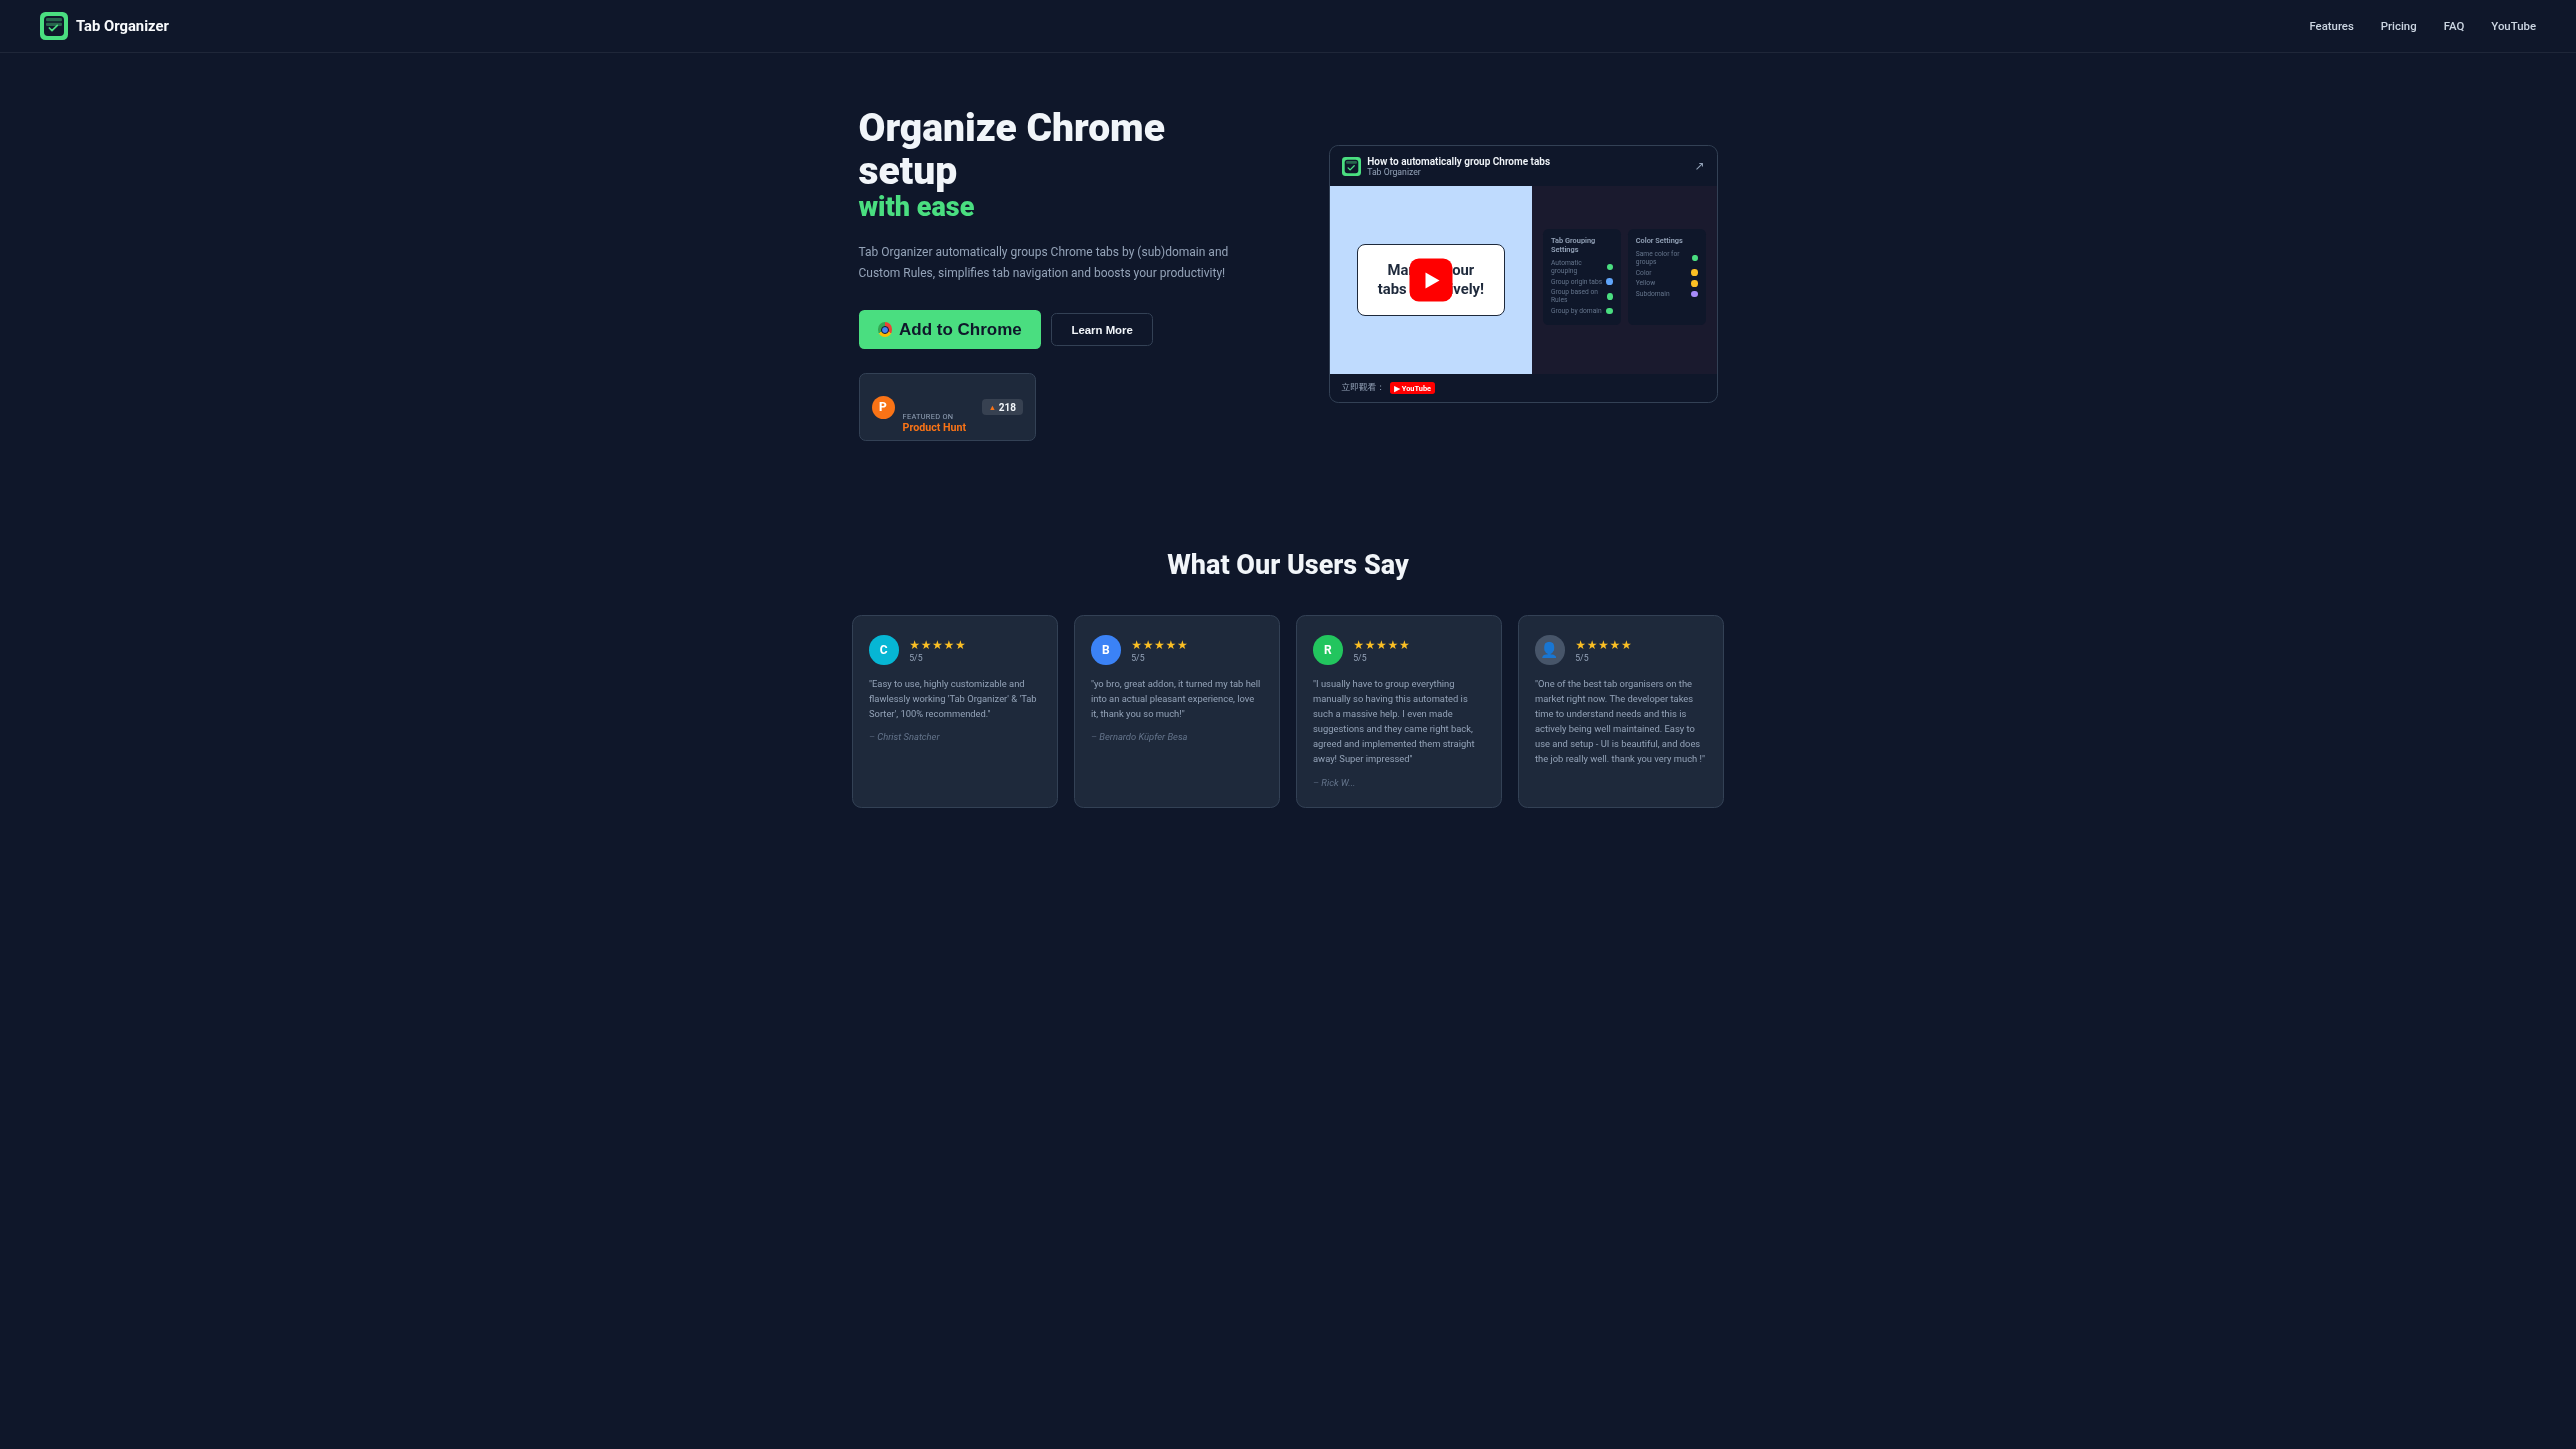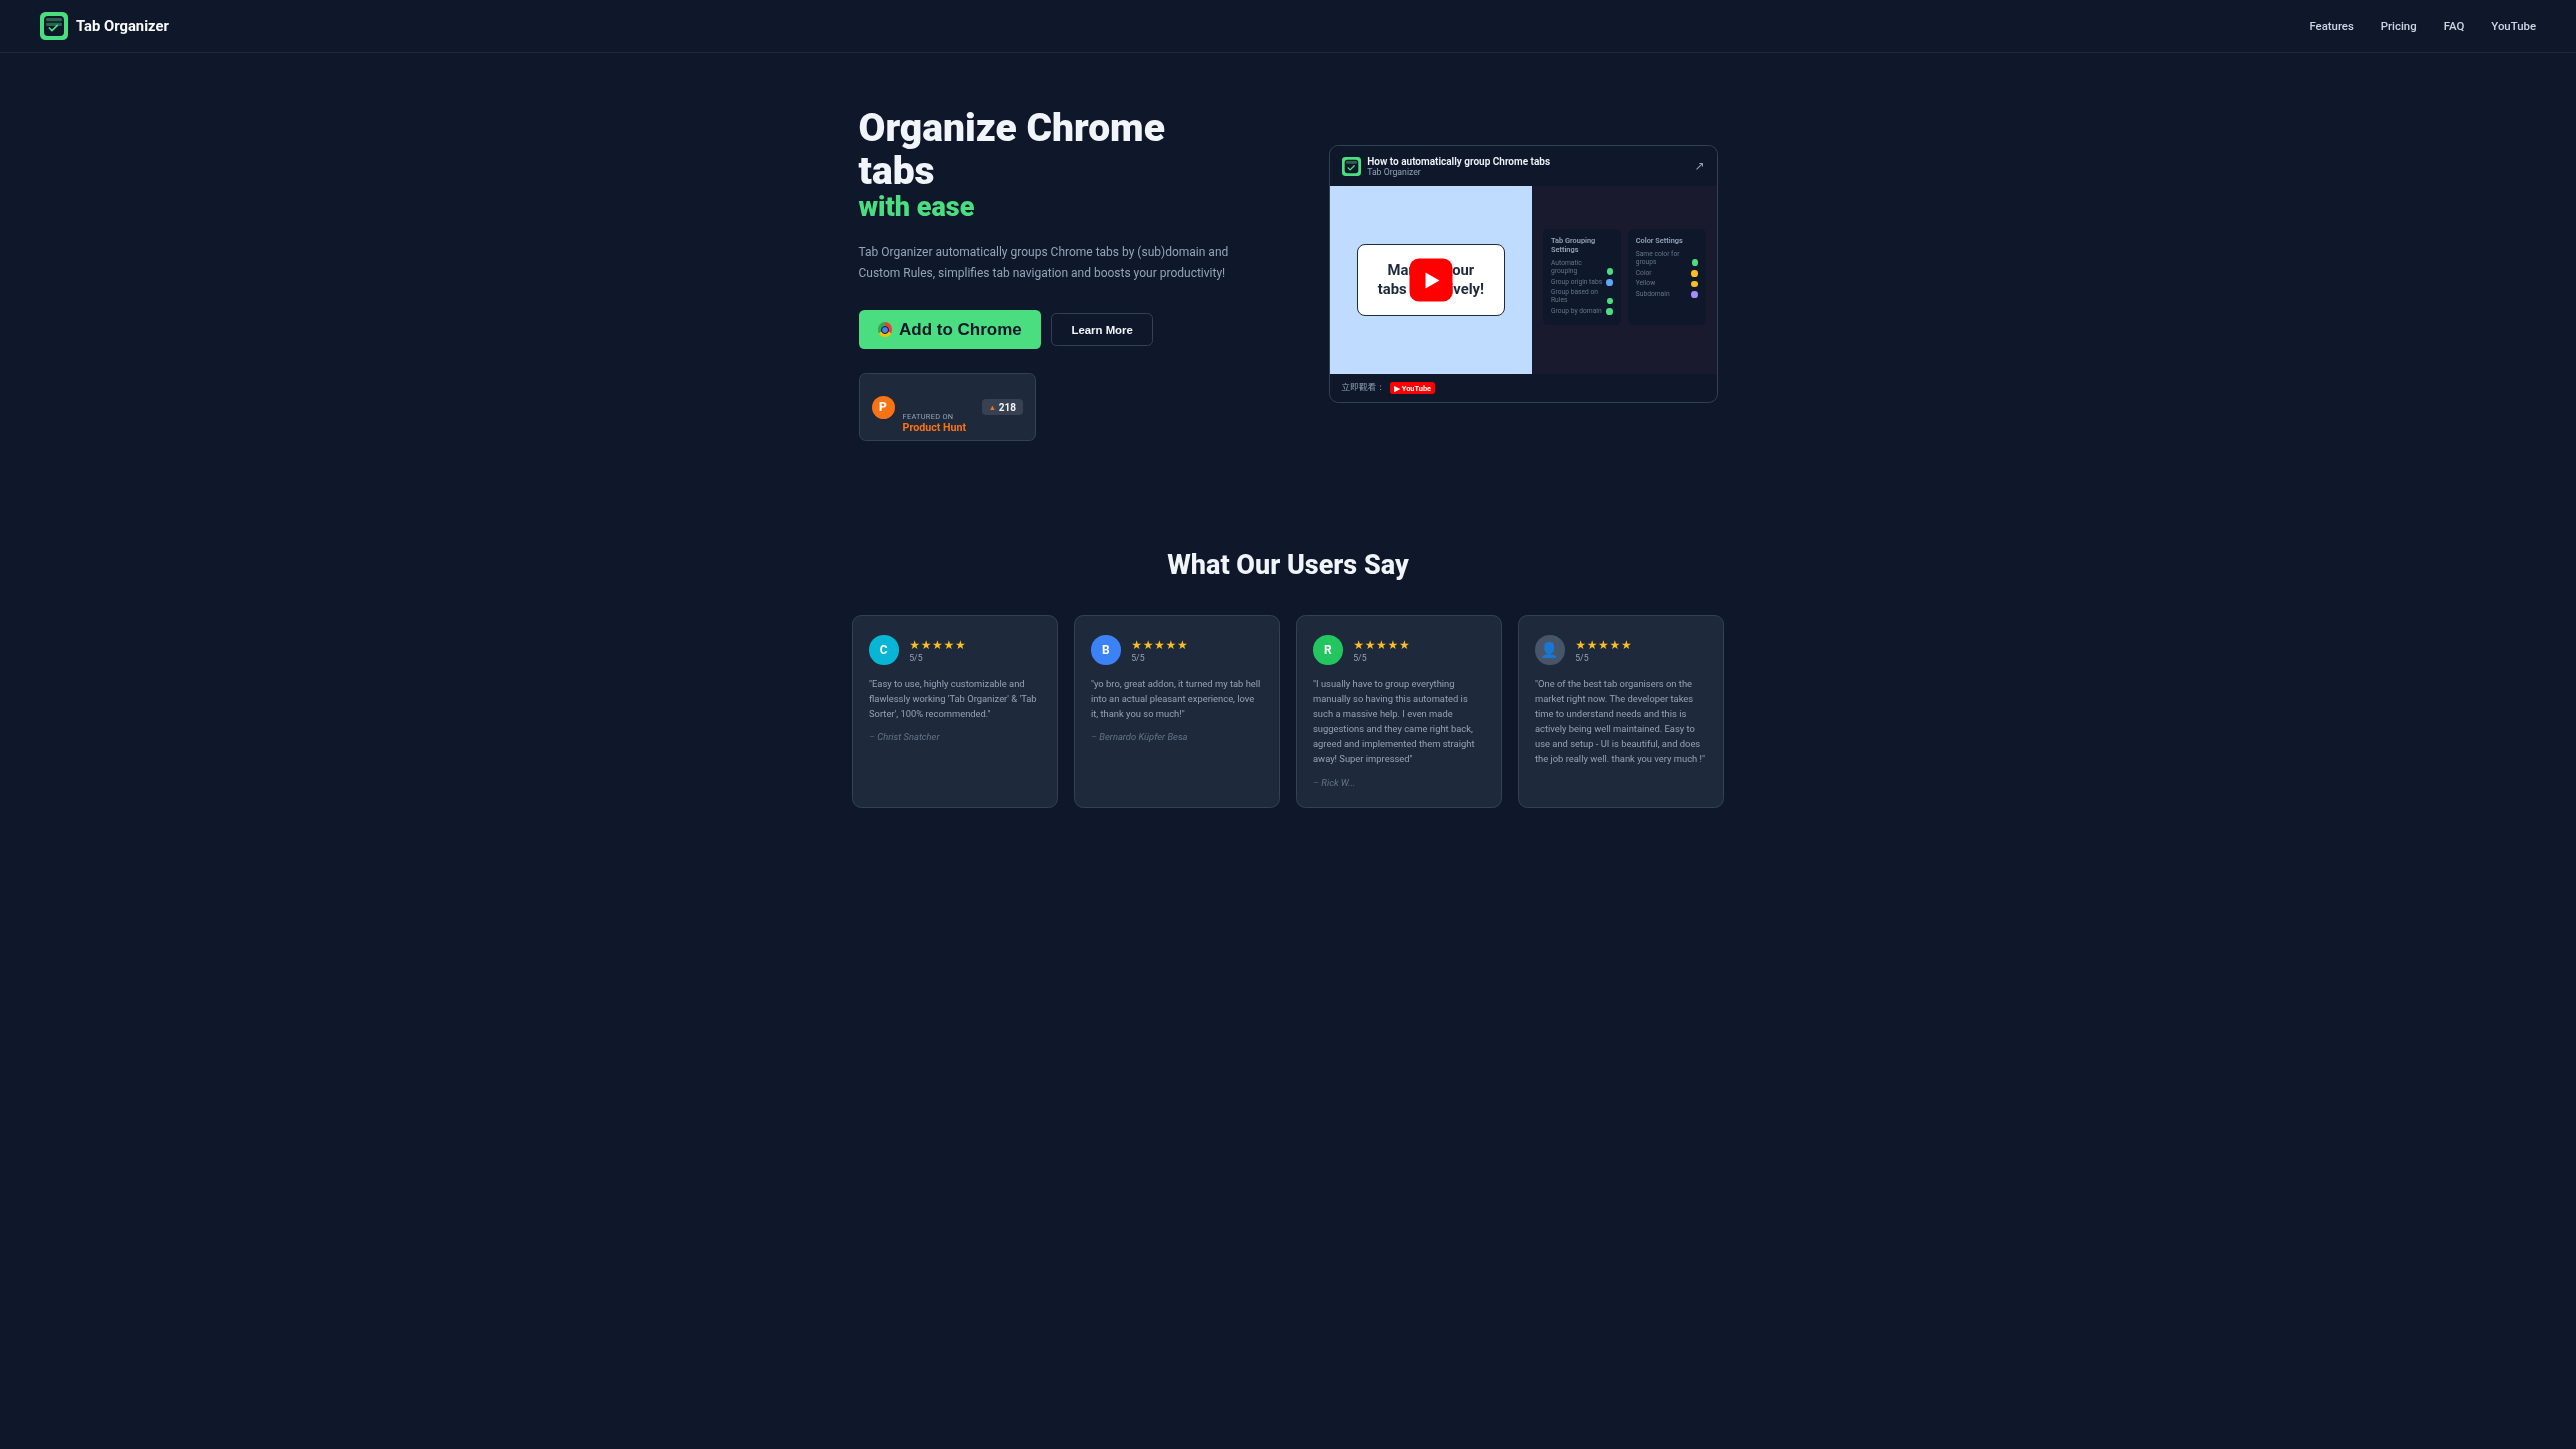--- a/index.html
+++ b/index.html
@@ -296,21 +296,21 @@
       flex: 1;
     }
     .settings-box-title {
       font-size: 7.4px;
       color: #94a3b8;
       font-weight: 600;
       margin-bottom: 5.4px;
     }
     .settings-item {
       display: flex;
-      align-items: flex-end;
+      align-items: center;
       justify-content: space-between;
       margin-bottom: 2.7px;
     }
     .settings-item-text {
       font-size: 6.7px;
       color: #64748b;
     }
     .settings-dot {
       width: 6.7px; height: 6.7px;
       border-radius: 50%;
@@ -447,21 +447,21 @@
     <li><a href="#">Features</a></li>
     <li><a href="#">Pricing</a></li>
     <li><a href="#">FAQ</a></li>
     <li><a href="#">YouTube</a></li>
   </ul>
 </nav>
 
 <section class="hero">
   <div class="hero-left">
     <h1 class="hero-title">
-      <span>Organize Chrome tabs</span>
+      <span>Organize Chrome setup</span>
       <span class="hero-title-green">with ease</span>
     </h1>
     <p class="hero-desc">Tab Organizer automatically groups Chrome tabs by (sub)domain and Custom Rules, simplifies tab navigation and boosts your productivity!</p>
     <div class="hero-buttons">
       <button class="btn-primary">
         <span class="chrome-icon"></span>
         <span>Add to Chrome</span>
       </button>
       <button class="btn-secondary">Learn More</button>
     </div>

